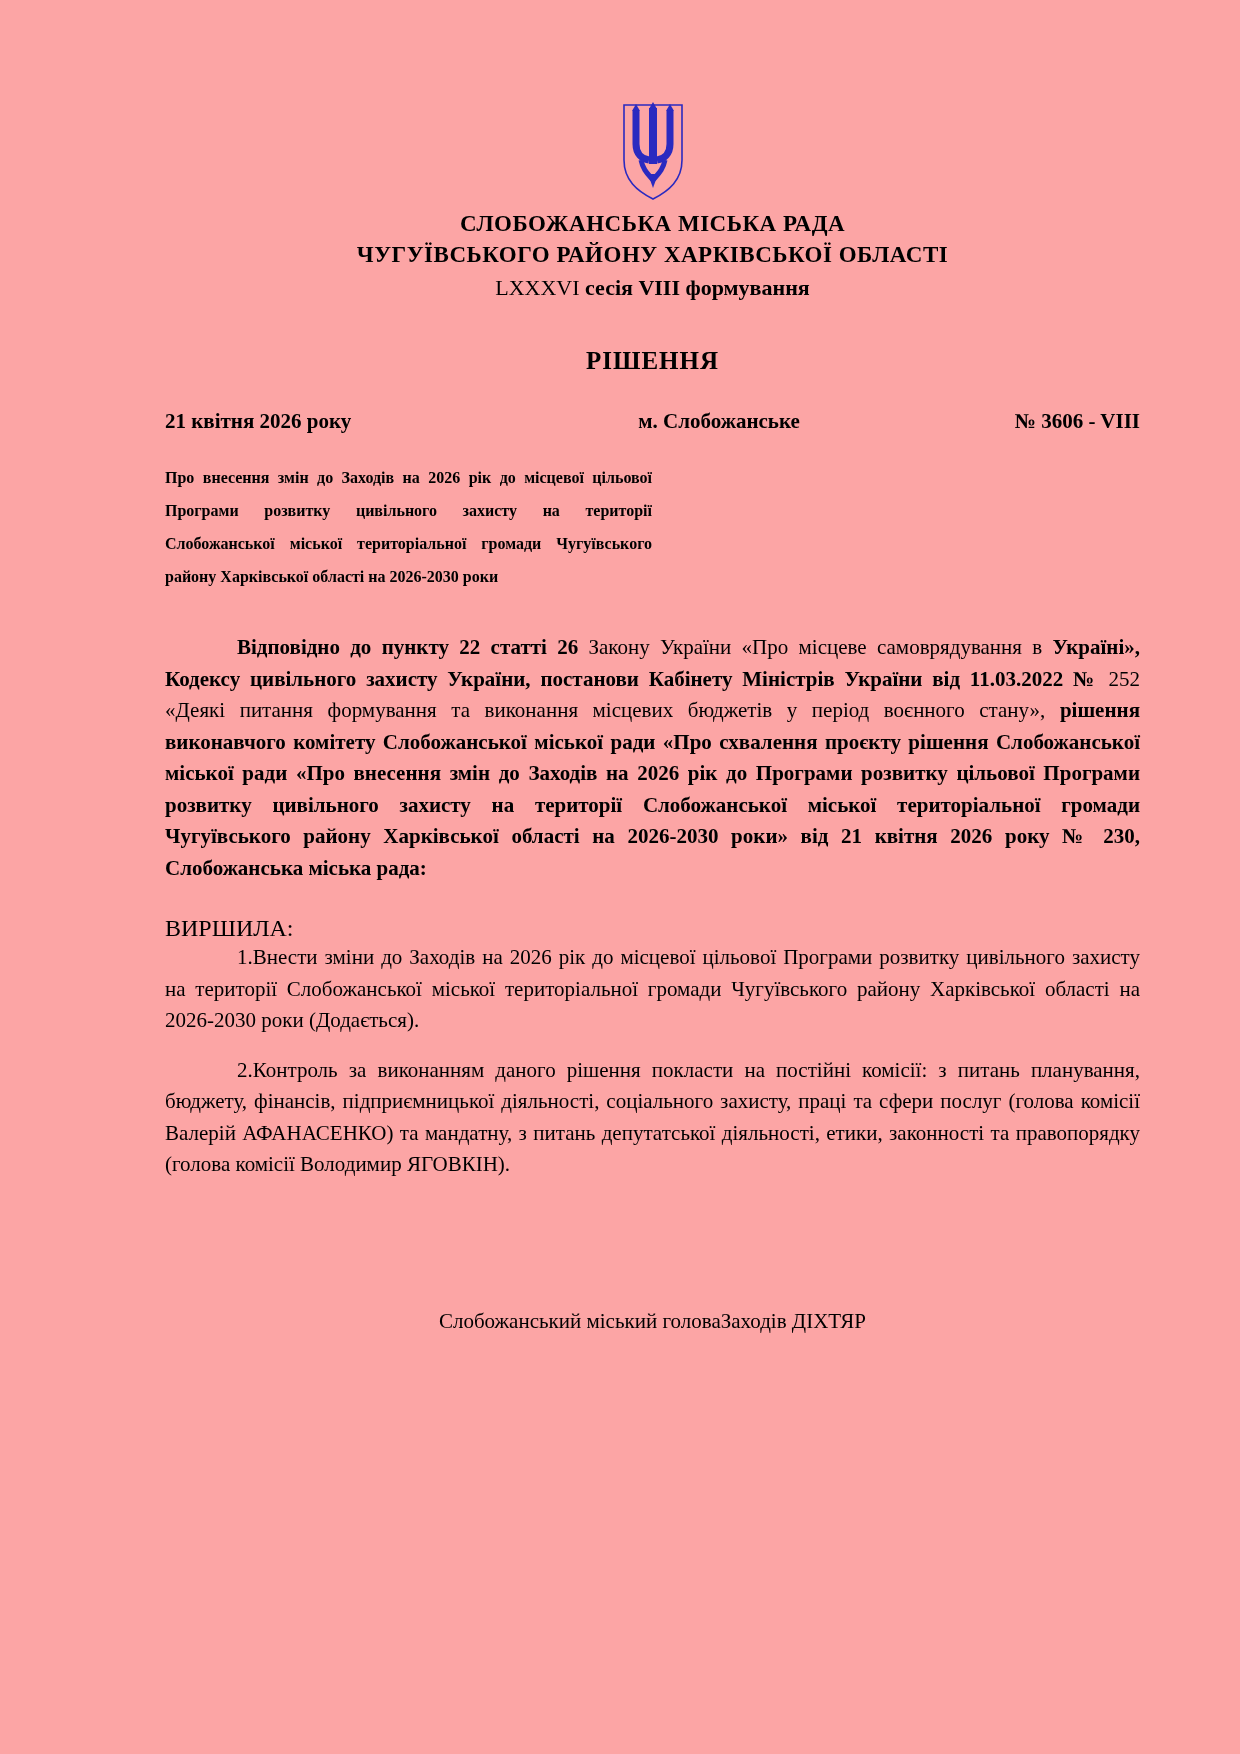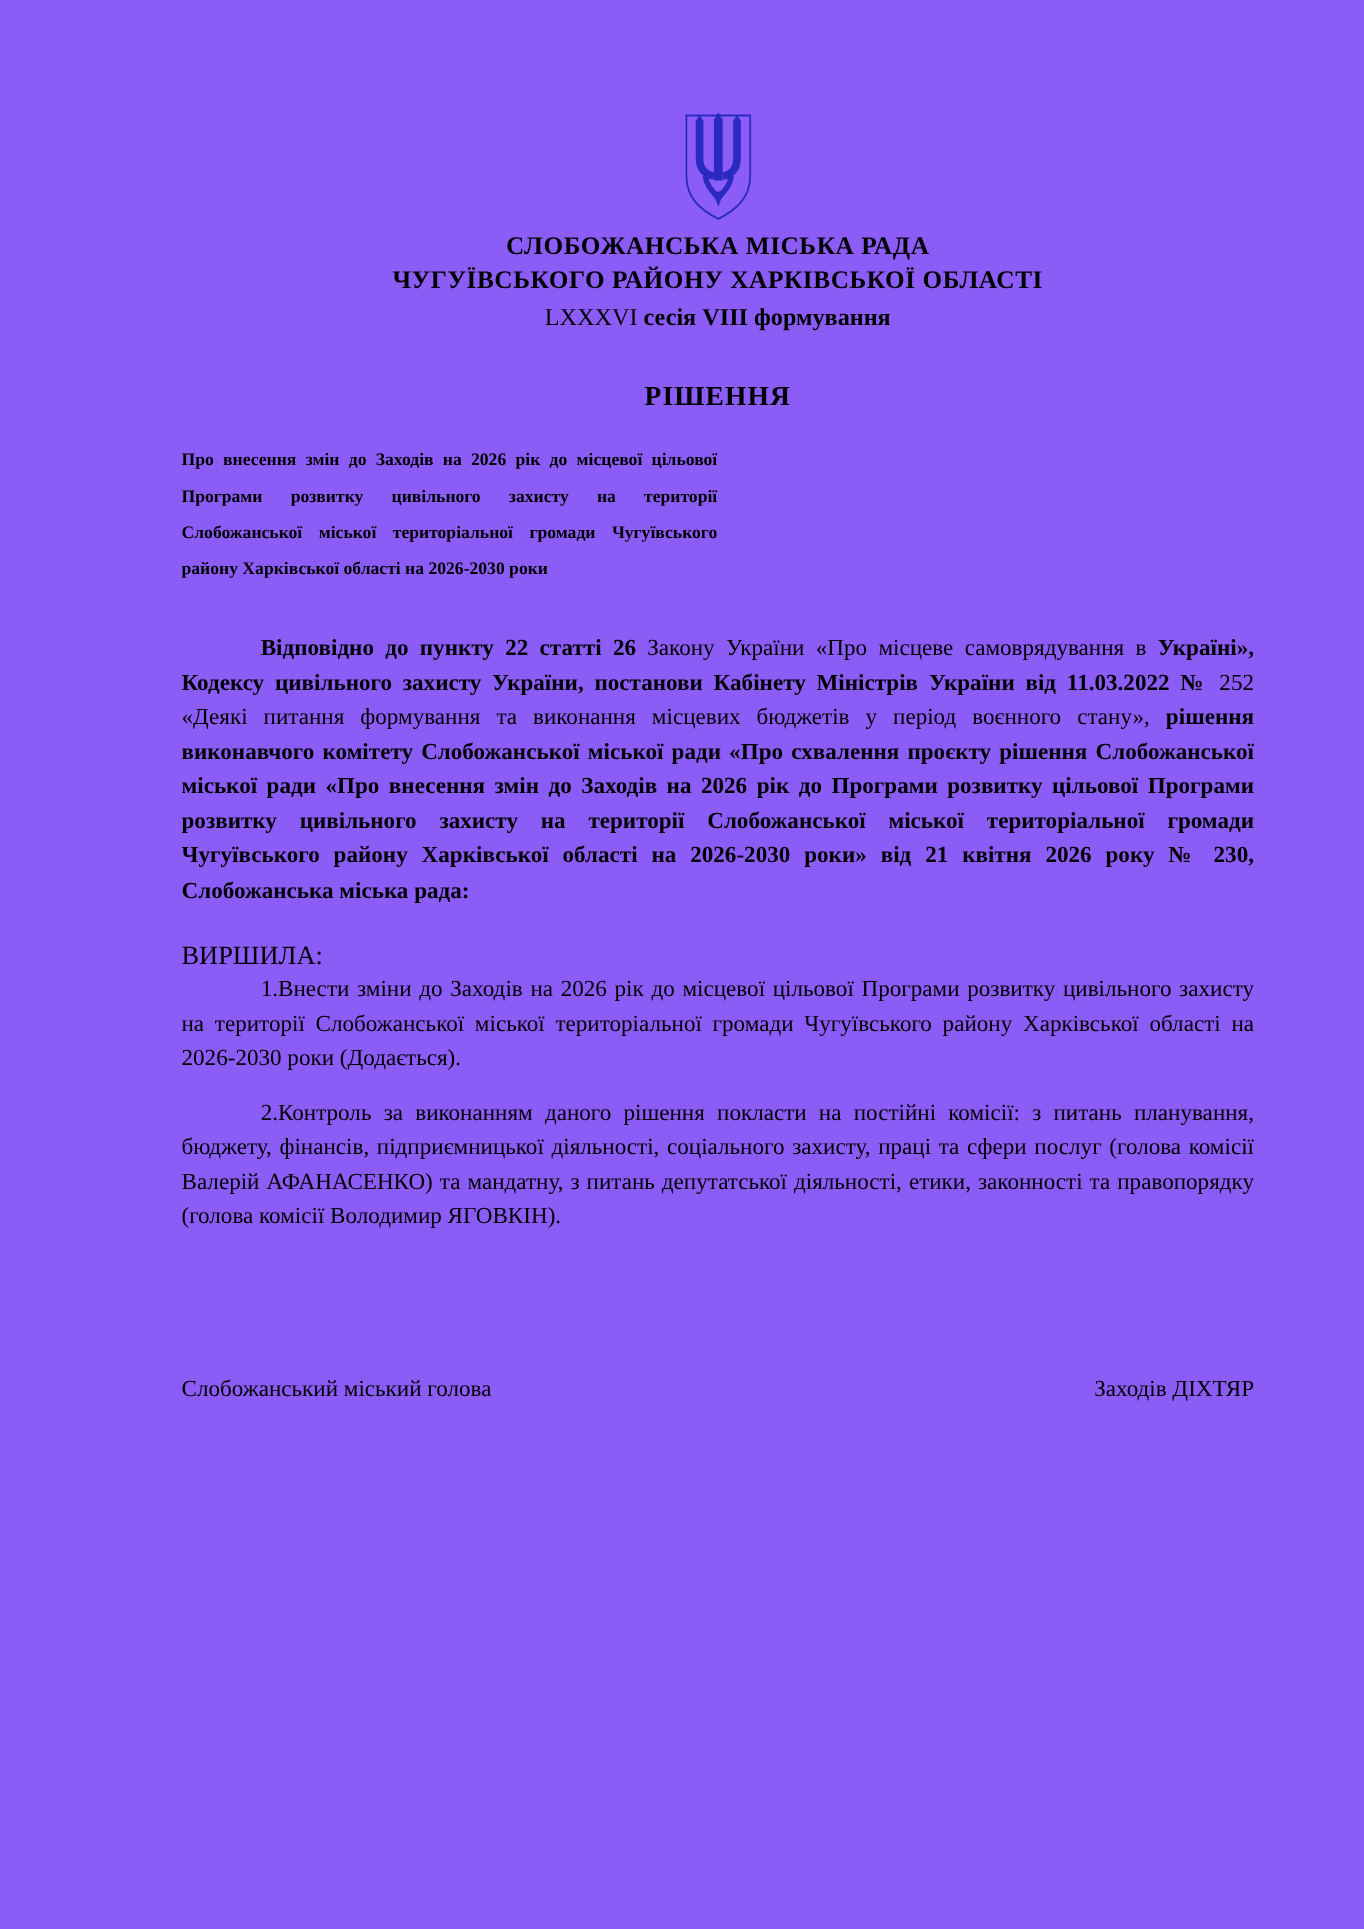--- a/index.html
+++ b/index.html
@@ -1,20 +1,20 @@
 <!DOCTYPE html>
 <html lang="uk"><head>
 <meta charset="utf-8">
 <style>
   html,body{margin:0;padding:0;background:#888;}
   .page{
     position:relative;
     width:1240px;height:1754px;
     margin:0 auto;
-    background:#8b5cf6;
+    background:#fca5a5;
     box-sizing:border-box;
     padding:0 100px 0 165px;
     font-family:"Liberation Serif","DejaVu Serif",serif;
     color:#000;
     overflow:hidden;
   }
   .emblem{
     width:64px;height:100px;
     margin:102px auto 6px auto;
   }
@@ -71,21 +71,21 @@
     font-size:21px;
     line-height:31.5px;
     text-align:justify;
     text-indent:72px;
     margin:0;
   }
   .item-1{}
   .item-2{margin-top:18px;}
   .sig-row{
     display:flex;
-    justify-content:space-between;
+    justify-content:center;
     font-size:21px;
     margin-top:128px;
   }
 </style>
 </head>
 <body>
 
 <div class="page">
 
   <div class="emblem">
@@ -109,20 +109,25 @@
     </span>
   </div>
 
   <div class="org-line">СЛОБОЖАНСЬКА МІСЬКА РАДА</div>
   <div class="org-line">ЧУГУЇВСЬКОГО РАЙОНУ ХАРКІВСЬКОЇ ОБЛАСТІ</div>
 
   <div class="session-line"><span>LXXXVI </span><span class="rest">сесія VIII формування</span></div>
 
   <div class="doc-type">РІШЕННЯ</div>
 
+  <div class="meta-row">
+    <span class="date">21 квітня 2026 року</span>
+    <span class="place">м. Слобожанське</span>
+    <span class="number">№ 3606  - VIII</span>
+  </div>
 
   <div class="subject">Про внесення змін до Заходів на 2026 рік до місцевої цільової Програми розвитку цивільного захисту на території Слобожанської міської територіальної громади Чугуївського району Харківської області на 2026-2030 роки</div>
 
   <p class="preamble"><span style="font-weight: bold;">Відповідно до  пункту 22 статті 26 </span><span>Закону України «Про місцеве самоврядування в </span><span style="font-weight: bold;">Україні», Кодексу цивільного захисту України,  постанови  Кабінету Міністрів України від 11.03.2022 № </span><span>252 «Деякі питання формування та виконання місцевих бюджетів у період воєнного стану», </span><span style="font-weight: bold;">рішення виконавчого комітету Слобожанської міської ради   «Про схвалення проєкту рішення  Слобожанської міської ради  «Про внесення змін до  Заходів на 2026 рік до Програми розвитку цільової Програми розвитку цивільного захисту на території Слобожанської міської територіальної громади Чугуївського району Харківської області на 2026-2030 роки» від 21 квітня  2026 року № 230,  Слобожанська міська рада:</span></p>
 
   <p class="resolved">ВИРШИЛА:</p>
 
   <p class="item item-1">1.Внести зміни до  Заходів на 2026 рік до місцевої цільової Програми розвитку цивільного захисту на території Слобожанської міської територіальної громади Чугуївського району Харківської області на 2026-2030 роки (Додається).</p>
 
   <p class="item item-2">2.Контроль за виконанням даного рішення покласти на постійні комісії: з питань планування, бюджету, фінансів, підприємницької діяльності, соціального захисту, праці та сфери послуг (голова комісії  Валерій АФАНАСЕНКО) та мандатну, з питань депутатської діяльності, етики, законності та правопорядку (голова комісії  Володимир ЯГОВКІН).</p>

